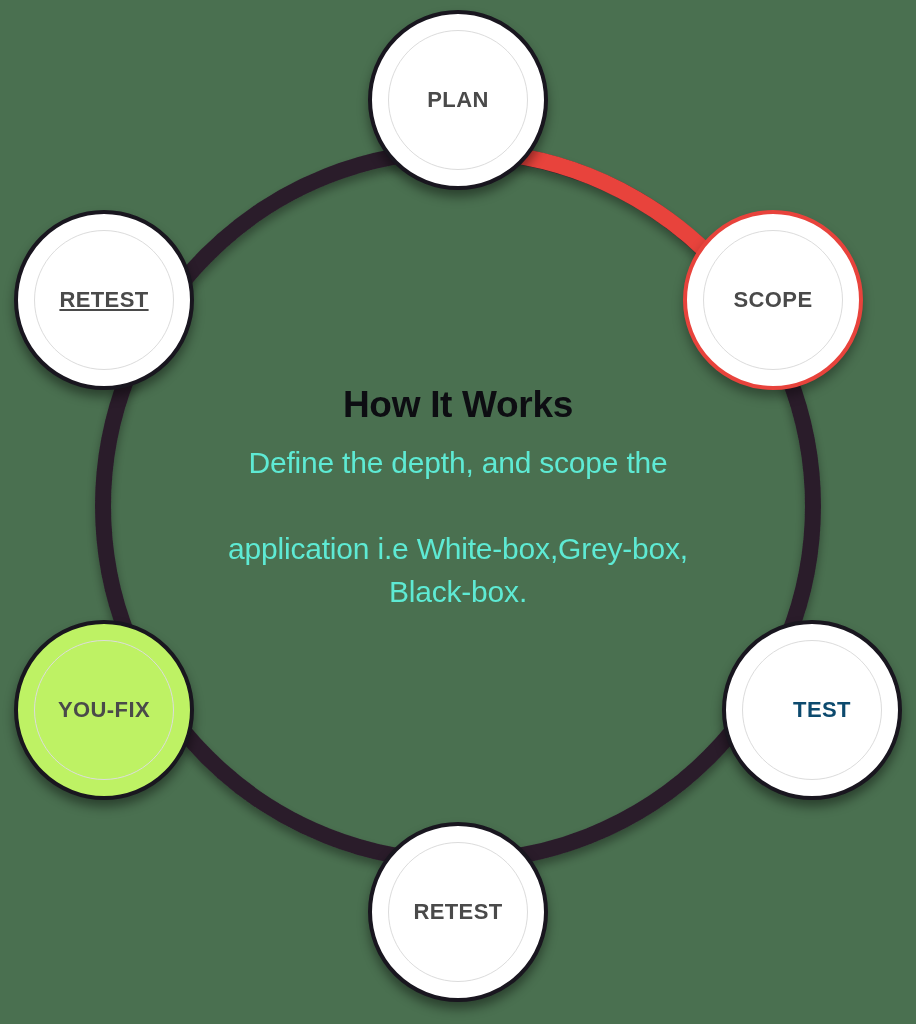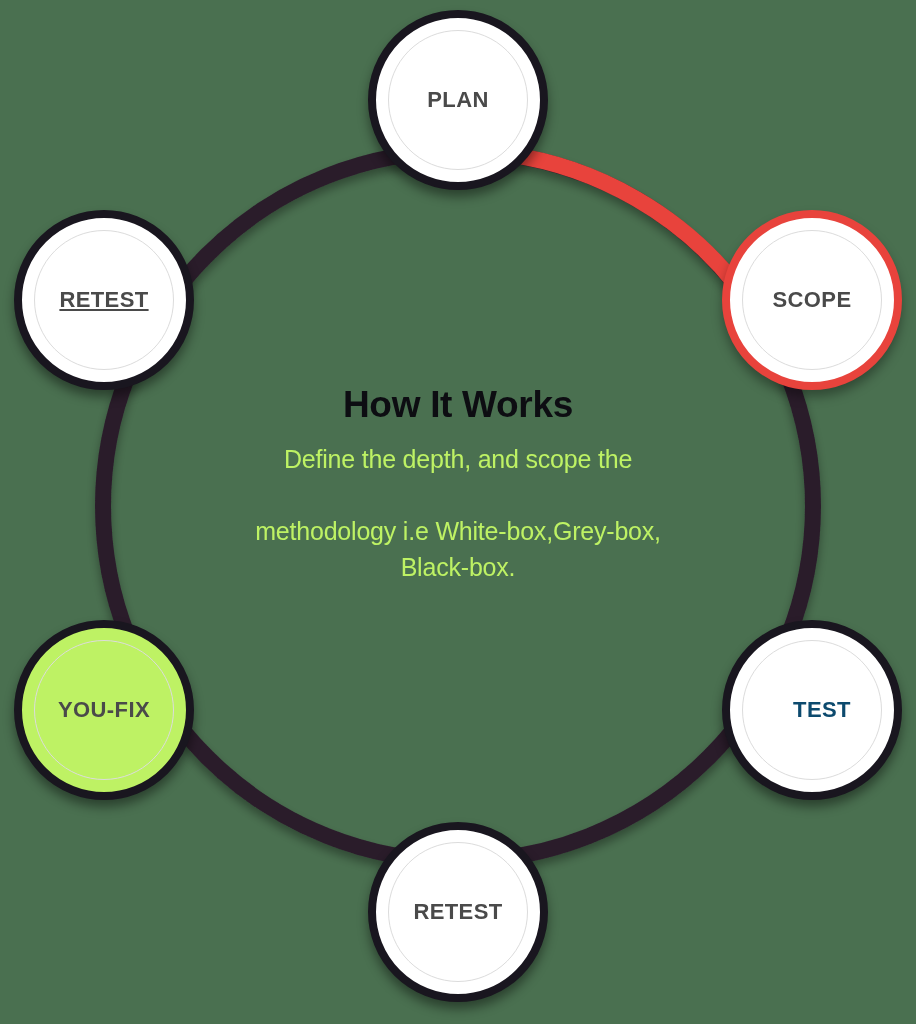--- a/index.html
+++ b/index.html
@@ -45,40 +45,40 @@
   }
   #center-title {
     font-size: 37px;
     font-weight: bold;
     color: #0d0d12;
     letter-spacing: -0.3px;
     line-height: 1.15;
     margin: 0 0 14px 0;
   }
   #center-desc {
-    font-size: 25px;
+    font-size: 30px;
     font-weight: normal;
-    color: #bef264;
+    color: #5eead4;
     line-height: 1.44;
     margin: 0;
     padding: 0 24px;
     letter-spacing: -0.2px;
   }
 
   
   .node {
     position: absolute;
     width: 180px;
     height: 180px;
     margin-left: -90px;
     margin-top: -90px;
     border-radius: 50%;
     background: #ffffff;
     box-sizing: border-box;
-    border: 8px solid #0f172a;
+    border: 4px solid #0f172a;
     box-shadow: 0 7px 11px rgba(0,0,0,0.42);
     cursor: pointer;
   }
   .node.is-active {
     border-color: #e8433c;
     box-shadow: 0 7px 11px rgba(0,0,0,0.34);
   }
   .node-inner-ring {
     position: absolute;
     left: 50%;
@@ -120,29 +120,29 @@
       </filter>
     </defs>
 
     <circle cx="458" cy="506" r="355" fill="none" stroke="#2b1c2b" stroke-width="16" filter="url(#ring-shadow)"></circle>
 
     <path d="M 458 151 A 355 355 0 0 1 766 329" fill="none" stroke="#e8433c" stroke-width="16" stroke-linecap="butt"></path>
   </svg>
 
   <div id="center-text">
     <h1 id="center-title">How It Works</h1>
-    <p id="center-desc"><span>Define the depth, and scope the</span><br><br><span>methodology i.e White-box,Grey-box,</span><br><span>Black-box.</span></p>
+    <p id="center-desc"><span>Define the depth, and scope the</span><br><br><span>application i.e White-box,Grey-box,</span><br><span>Black-box.</span></p>
   </div>
 
   <div id="nodes-layer">
       <div class="node" style="left: 458px; top: 100px; border-color: rgb(25, 22, 31); background: rgb(255, 255, 255);">
         <div class="node-inner-ring"></div>
         <div class="node-label" style="color: rgb(74, 74, 74);">PLAN</div>
       </div>
-      <div class="node is-active" style="left: 812px; top: 300px; border-color: rgb(232, 67, 60); background: rgb(255, 255, 255);">
+      <div class="node is-active" style="left: 773px; top: 300px; border-color: rgb(232, 67, 60); background: rgb(255, 255, 255);">
         <div class="node-inner-ring"></div>
         <div class="node-label" style="color: rgb(74, 74, 74);">SCOPE</div>
       </div>
       <div class="node" style="left: 812px; top: 710px; border-color: rgb(25, 22, 31); background: rgb(255, 255, 255);">
         <div class="node-inner-ring"></div>
         <div class="node-label" style="color: #0c4a6e; margin-left: 10px;">TEST</div>
       </div>
       <div class="node" style="left: 458px; top: 912px; border-color: rgb(25, 22, 31); background: rgb(255, 255, 255);">
         <div class="node-inner-ring"></div>
         <div class="node-label" style="color: rgb(74, 74, 74);">RETEST</div>

